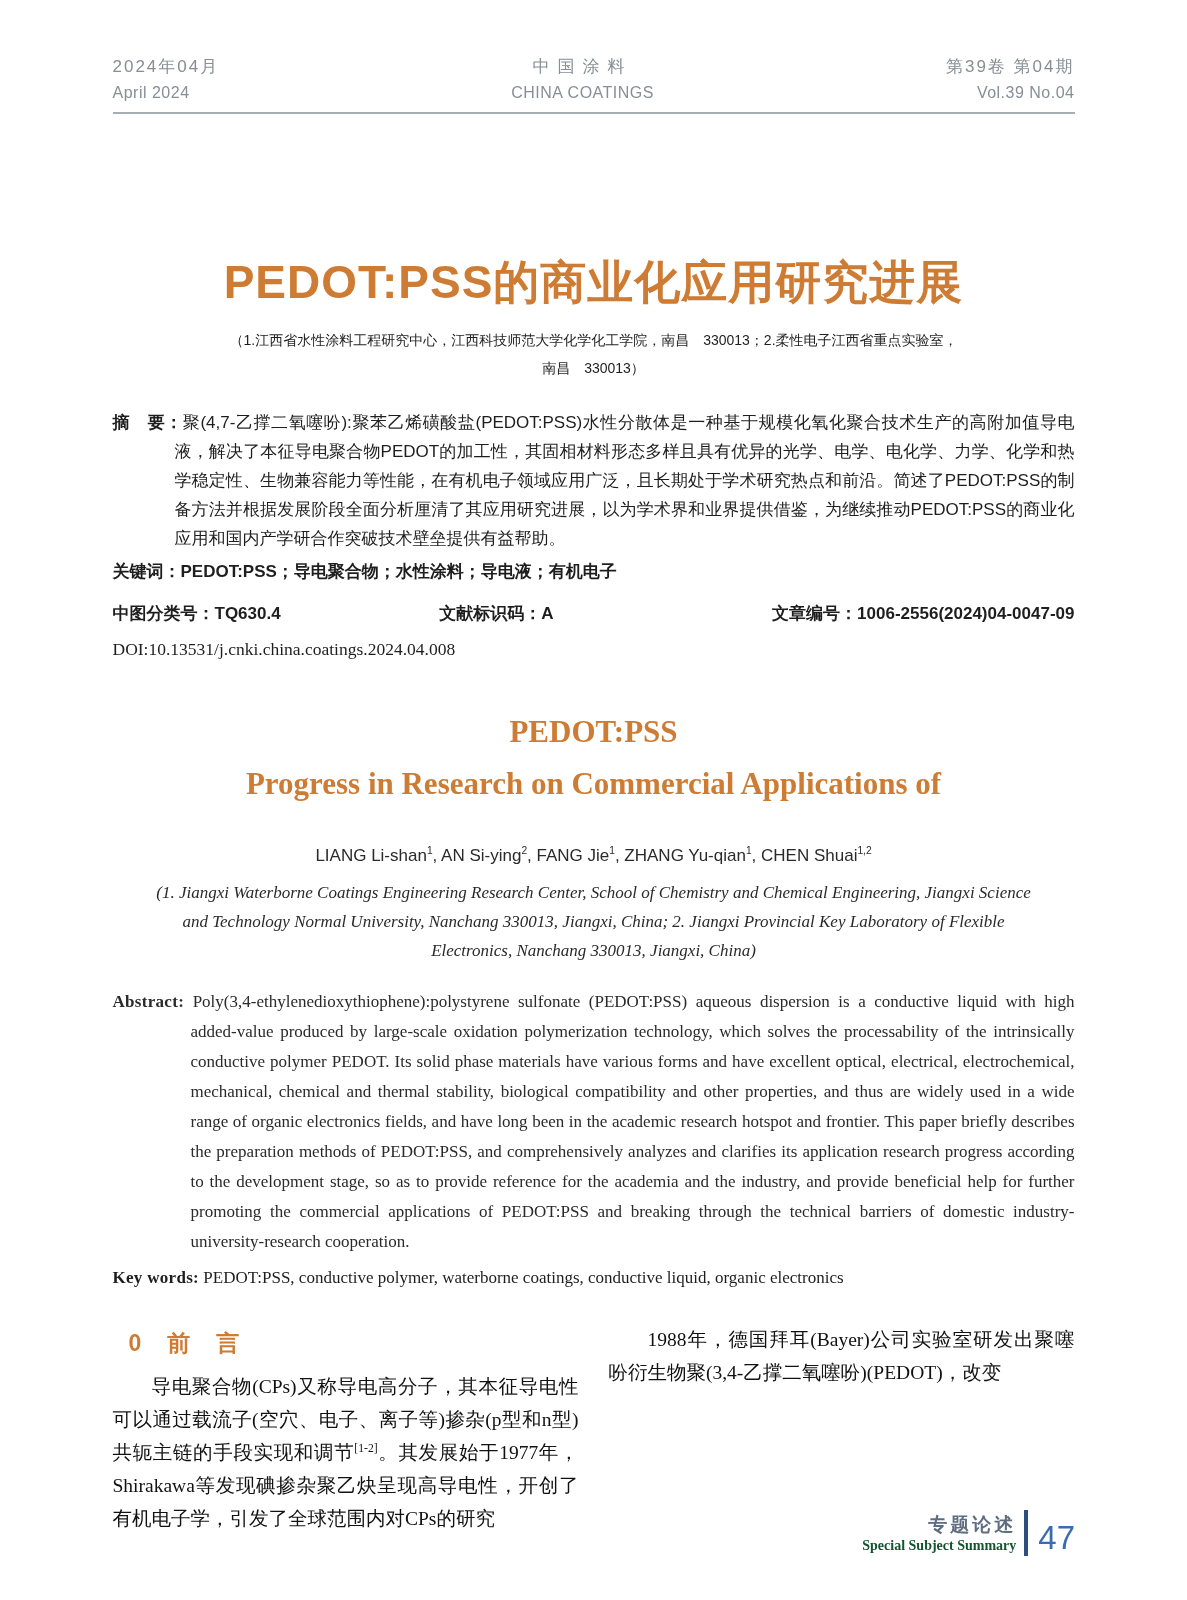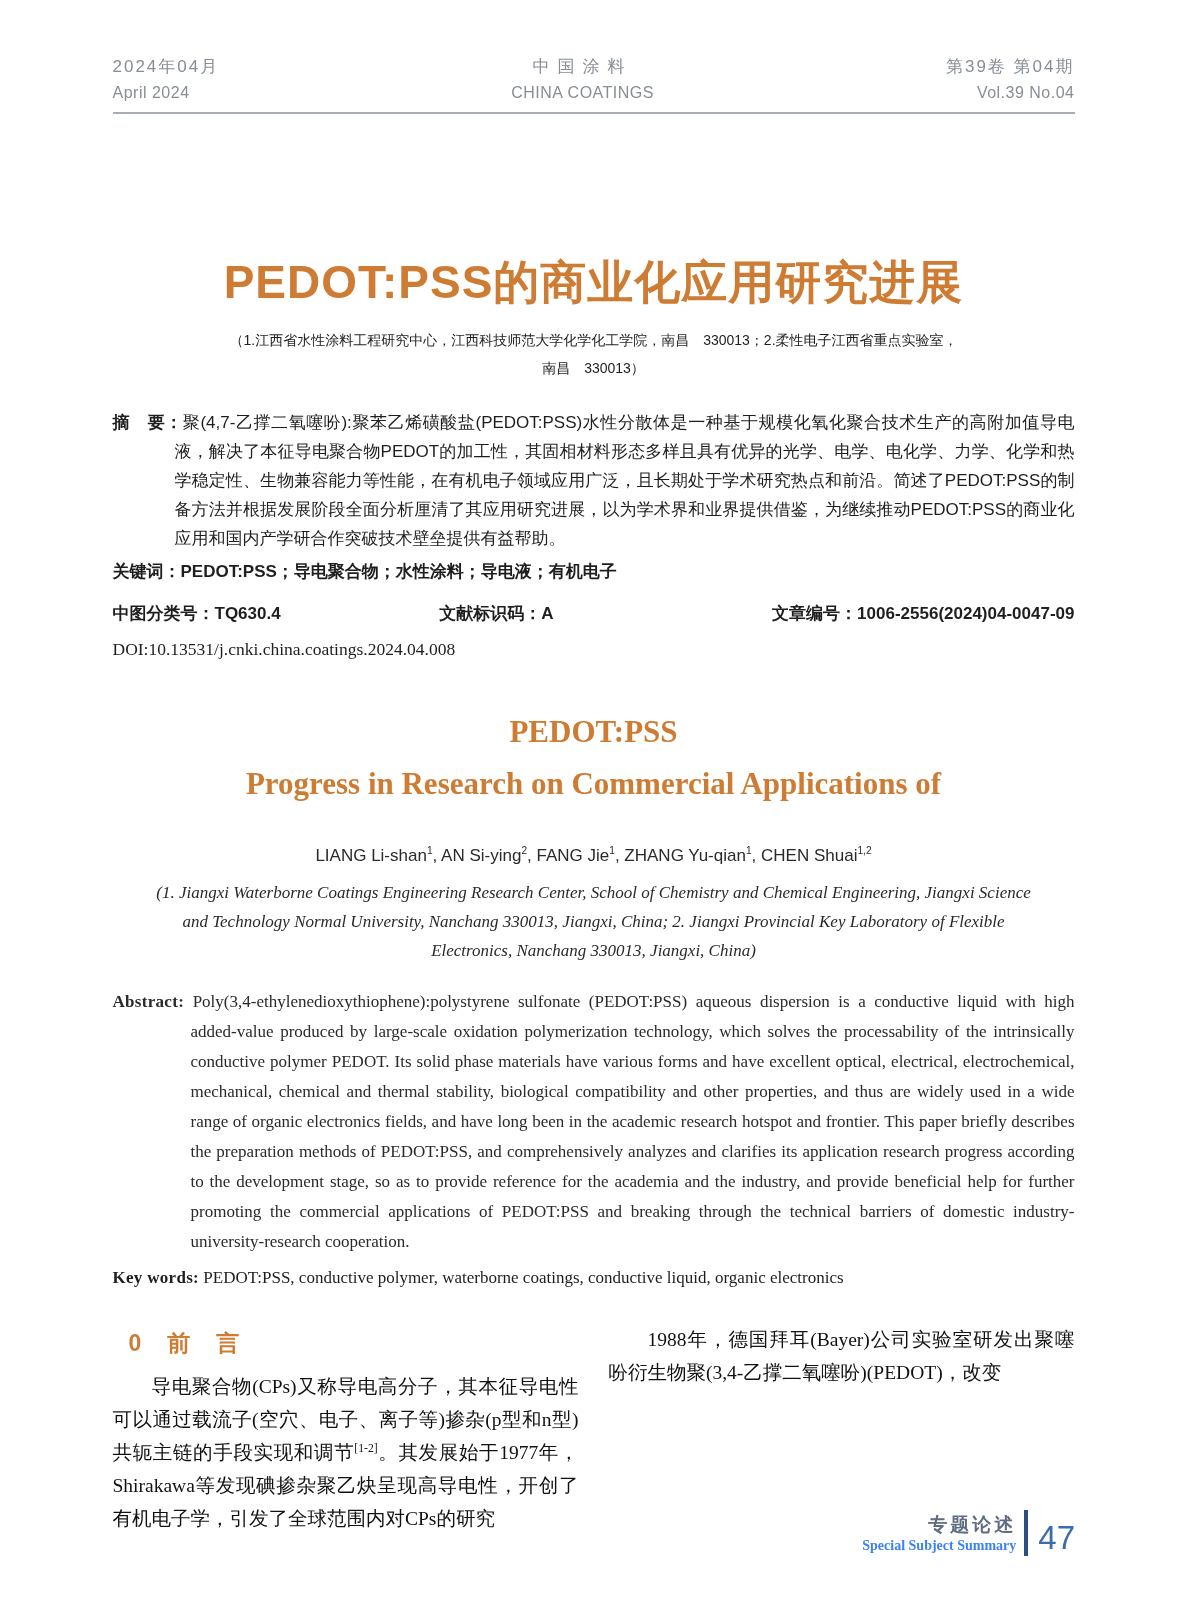--- a/index.html
+++ b/index.html
@@ -83,21 +83,21 @@
   .sec-heading .ttl{letter-spacing:26px;}
   .col p{margin:0;}
   .col p.indent{text-indent:2em;}
 
   
   .page-footer{
     position:absolute;right:112px;bottom:44px;display:flex;align-items:center;justify-content:center;
   }
   .pf-text{text-align:right;}
   .pf-cn{font-size:19px;font-weight:700;color:#5f6d80;letter-spacing:3px;}
-  .pf-en{font-family:"Liberation Serif",serif;font-weight:700;font-size:14px;color:#3b82f6;}
+  .pf-en{font-family:"Liberation Serif",serif;font-weight:700;font-size:14px;color:#14532d;}
   .pf-bar{width:4px;height:46px;background:#2d4e80;margin:0 10px 0 8px;}
   .pf-num{font-size:33px;color:#3b6cb0;line-height:1;padding-top:8px;}
 </style>
 </head>
 <body>
 
 <div class="content">
 
   <header class="journal-header">
     <div class="hdr-left">

